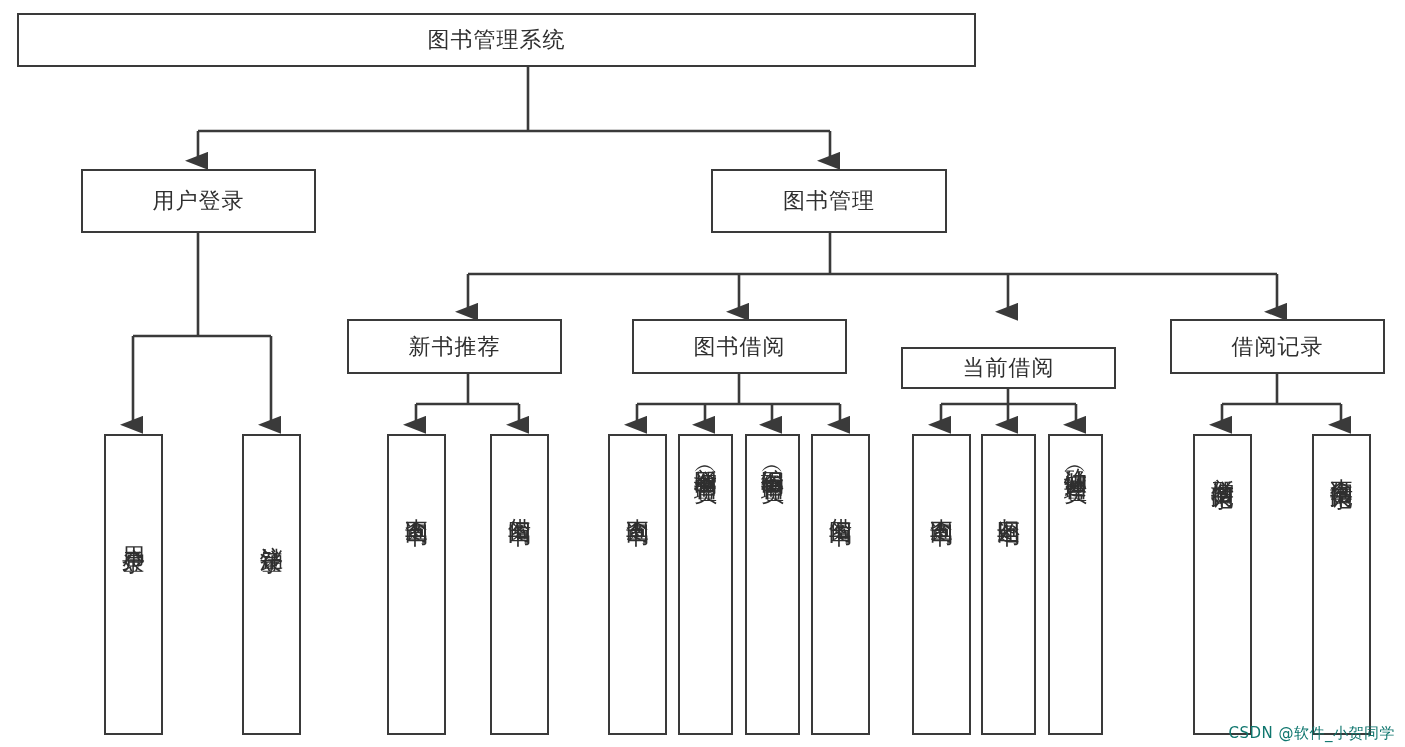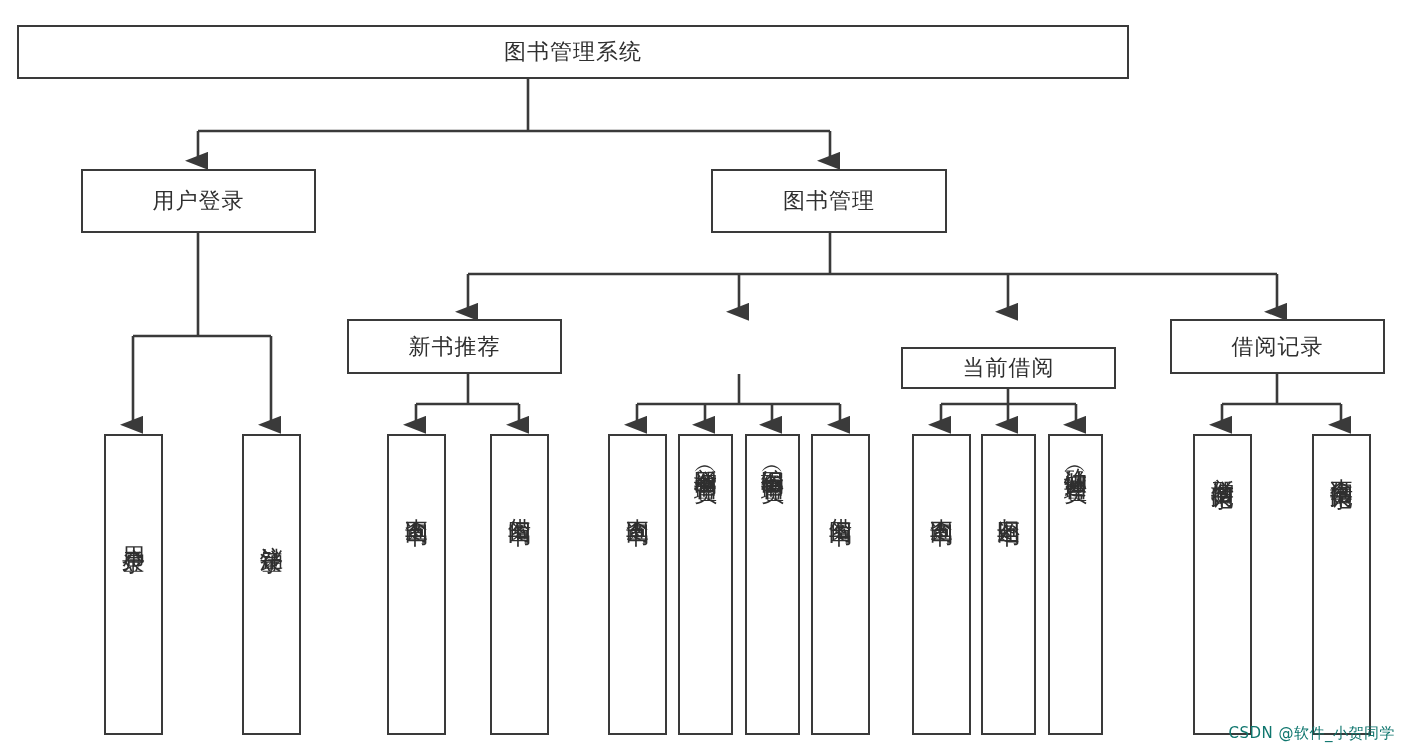--- a/index.html
+++ b/index.html
@@ -128,34 +128,37 @@
       <path d="M1008,404 L1008,424" marker-end="url(#arrow)"></path>
       <path d="M1076,404 L1076,424" marker-end="url(#arrow)"></path>
 
       <path d="M1277,374 L1277,404"></path>
       <path d="M1222,404 L1341,404"></path>
       <path d="M1222,404 L1222,424" marker-end="url(#arrow)"></path>
       <path d="M1341,404 L1341,424" marker-end="url(#arrow)"></path>
     </g>
   </svg>
 
-  <div class="node horizontal" style="left:17px; top:13px; width:1112px; height:54px;margin-top:12px;">
+  <div class="node horizontal" style="left:17px; top:13px; width:959px; height:54px;">
     <span class="node-label">图书管理系统</span>
   </div>
 
   <div class="node horizontal" style="left:81px; top:169px; width:235px; height:64px;">
     <span class="node-label">用户登录</span>
   </div>
   <div class="node horizontal" style="left:711px; top:169px; width:236px; height:64px;">
     <span class="node-label">图书管理</span>
   </div>
 
   <div class="node horizontal" style="left:347px; top:319px; width:215px; height:55px;">
     <span class="node-label">新书推荐</span>
   </div>
+  <div class="node horizontal" style="left:632px; top:319px; width:215px; height:55px;">
+    <span class="node-label">图书借阅</span>
+  </div>
   <div class="node horizontal" style="left:901px; top:337px; width:215px; height:42px;margin-top:10px;">
     <span class="node-label">当前借阅</span>
   </div>
   <div class="node horizontal" style="left:1170px; top:319px; width:215px; height:55px;">
     <span class="node-label">借阅记录</span>
   </div>
 
   <div class="node vertical mid" style="left:104px; top:434px; width:59px; height:301px;">
     <span class="node-label">用户登录</span>
   </div>

